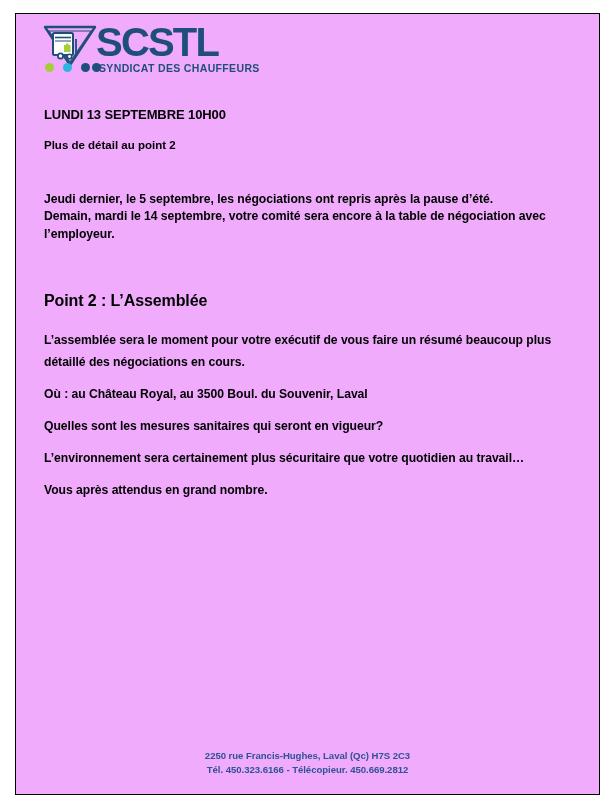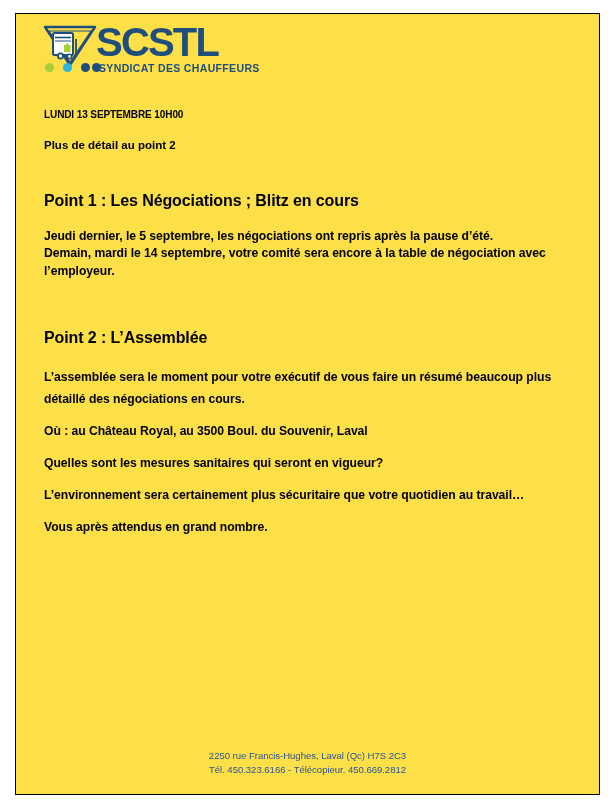--- a/index.html
+++ b/index.html
@@ -19,21 +19,21 @@
 
   
   .page-frame {
     position: absolute;
     left: 15px;
     top: 13px;
     width: 585px;
     height: 782px;
     border: 1.5px solid #000000;
     box-sizing: border-box;
-    background: #fde047;
+    background: #f0abfc;
   }
 
   
   .masthead {
     position: absolute;
     left: 26px;
     top: 7px;
     width: 230px;
     height: 68px;
   }
@@ -86,21 +86,21 @@
 
   
   .content {
     position: absolute;
     left: 28px;
     top: 92px;
     width: 527px;
   }
 
   .hdr-line {
-    font-size: 10px;
+    font-size: 13px;
     font-weight: bold;
     line-height: 18px;
     letter-spacing: -0.1px;
     white-space: nowrap;
   }
   .hdr-1 { margin: 0 0 14px 0; }
   .hdr-2 { margin: 0 0 13px 0; font-size: 13.2px; letter-spacing: -0.15px; }
   .hdr-3 { margin: 0; font-size: 11.5px; font-weight: bold; line-height: 15px; }
 
   .section {
@@ -132,21 +132,21 @@
 
   
   .footer {
     position: absolute;
     left: 0;
     right: 0;
     top: 735px;
     text-align: center;
     color: #2E5395;
     font-size: 9.6px;
-    font-weight: normal;
+    font-weight: bold;
     line-height: 13.5px;
     letter-spacing: -0.05px;
   }
   .footer div { margin: 0; }
 </style>
 </head>
 <body>
 
 <div class="page-frame">
 
@@ -188,21 +188,20 @@
   </div>
 
   <div class="content">
 
     <p class="hdr-line hdr-1">LUNDI 13 SEPTEMBRE 10H00</p>
 
 
     <p class="hdr-3">Plus de détail au point 2</p>
 
     <div class="section" id="section-1">
-      <h2 class="section-title">Point 1 : Les Négociations ; Blitz en cours</h2>
       <p class="para">Jeudi dernier, le 5 septembre, les négociations ont repris après la pause d’été.</p>
       <p class="para">Demain, mardi le 14 septembre, votre comité sera encore à la table de négociation avec l’employeur.</p>
     </div>
 
     <div class="section" id="section-2">
       <h2 class="section-title">Point 2 : L’Assemblée</h2>
 
       <p class="para loose">L’assemblée sera le moment pour votre exécutif de vous faire un résumé beaucoup plus détaillé des négociations en cours.</p>
 
       <p class="para loose gap-top">Où : au Château Royal, au 3500 Boul. du Souvenir, Laval</p>

